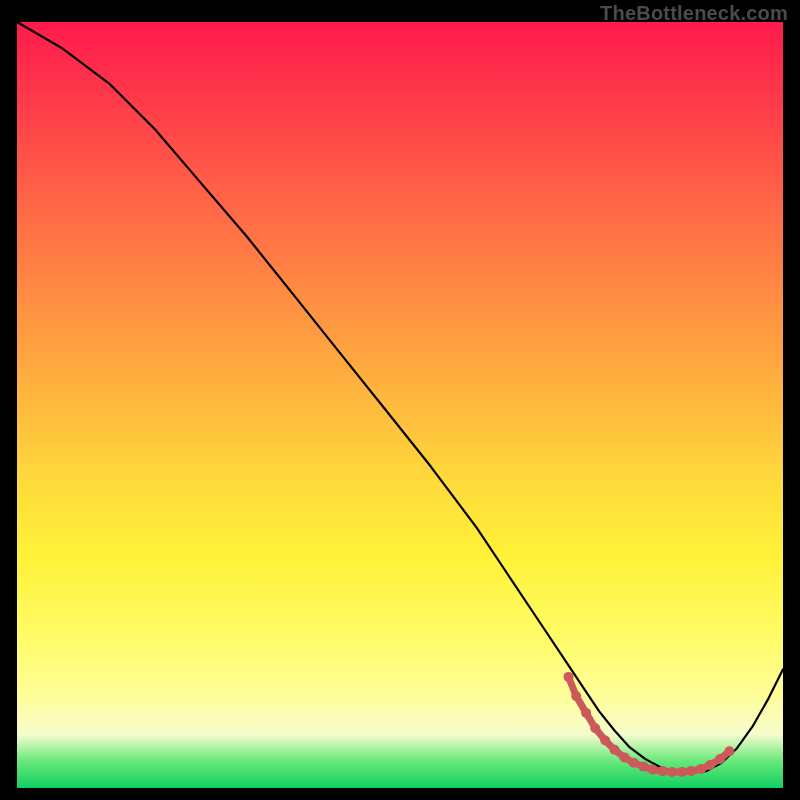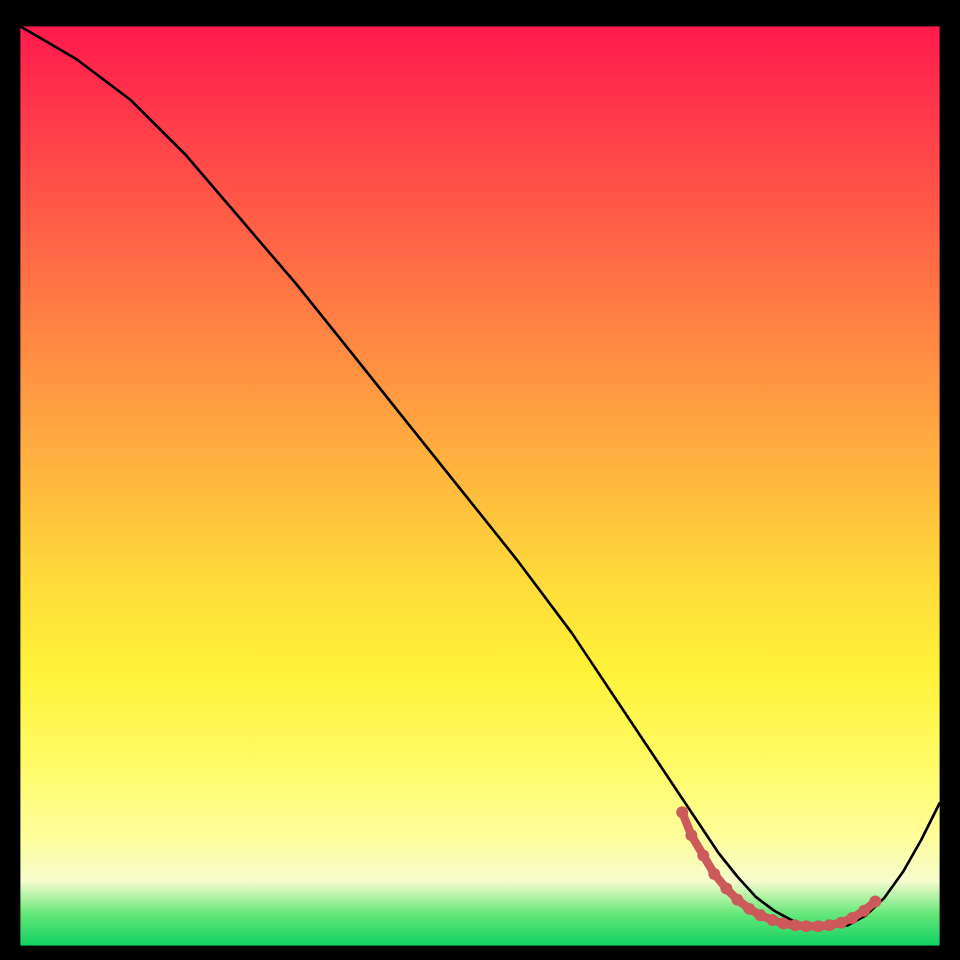--- a/index.html
+++ b/index.html
@@ -57,20 +57,21 @@
     top: 0;
     width: 766px;
     height: 766px;
     overflow: visible;
   }
 </style>
 </head>
 <body>
 
 <div class="frame">
+  <div class="watermark">TheBottleneck.com</div>
   <div class="plot">
     <svg class="curve" viewBox="0 0 766 766">
       <path id="curve-path" fill="none" stroke="#000000" stroke-width="2.2" stroke-linecap="round" stroke-linejoin="round" d="M 0.0 0.0 L 46.0 26.8 L 91.9 61.3 L 137.9 107.2 L 183.8 160.9 L 229.8 214.5 L 275.8 271.9 L 321.7 329.4 L 367.7 386.8 L 413.6 444.3 L 459.6 505.6 L 490.2 551.5 L 520.9 597.5 L 551.5 643.4 L 566.8 666.4 L 582.2 689.4 L 597.5 708.5 L 612.8 725.4 L 628.1 736.9 L 643.4 745.3 L 658.8 749.9 L 674.1 750.7 L 689.4 749.1 L 704.7 740.7 L 720.0 726.2 L 735.4 704.7 L 750.7 677.9 L 766.0 647.3"></path>
       <g id="dots-group">
           <line x1="551.5" y1="654.9" x2="559.2" y2="674.1" stroke="#cc5a5a" stroke-width="7" stroke-linecap="round"></line>
           <circle cx="551.5" cy="654.9" r="5" fill="#cc5a5a"></circle>
           <line x1="559.2" y1="674.1" x2="569.1" y2="690.9" stroke="#cc5a5a" stroke-width="7" stroke-linecap="round"></line>
           <circle cx="559.2" cy="674.1" r="5" fill="#cc5a5a"></circle>
           <line x1="569.1" y1="690.9" x2="578.3" y2="706.3" stroke="#cc5a5a" stroke-width="7" stroke-linecap="round"></line>
           <circle cx="569.1" cy="690.9" r="5" fill="#cc5a5a"></circle>

